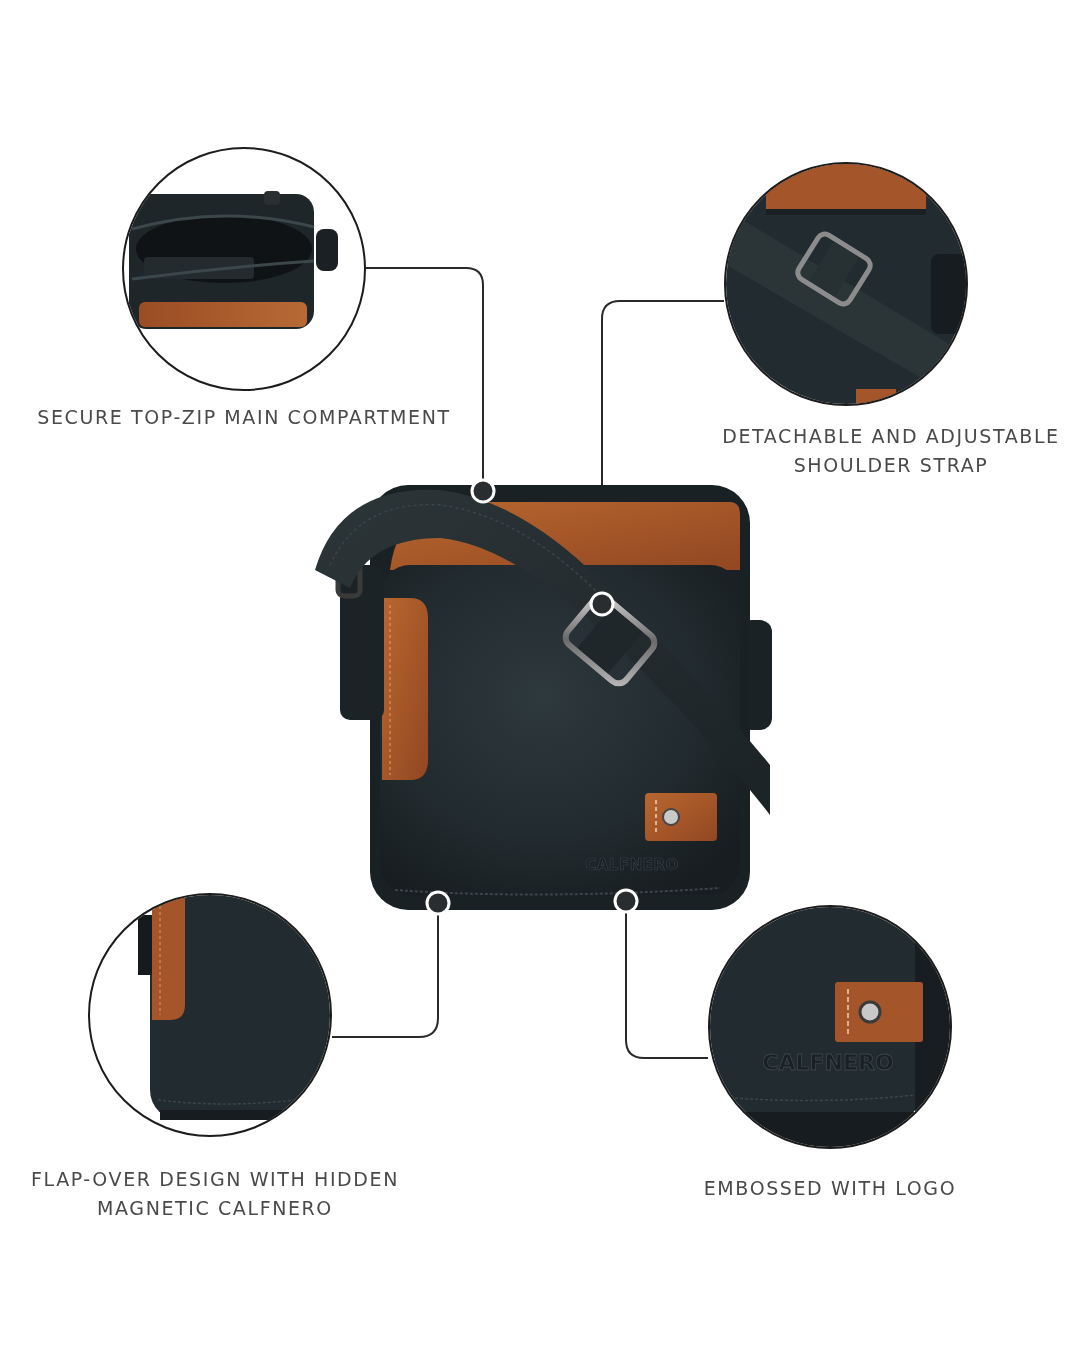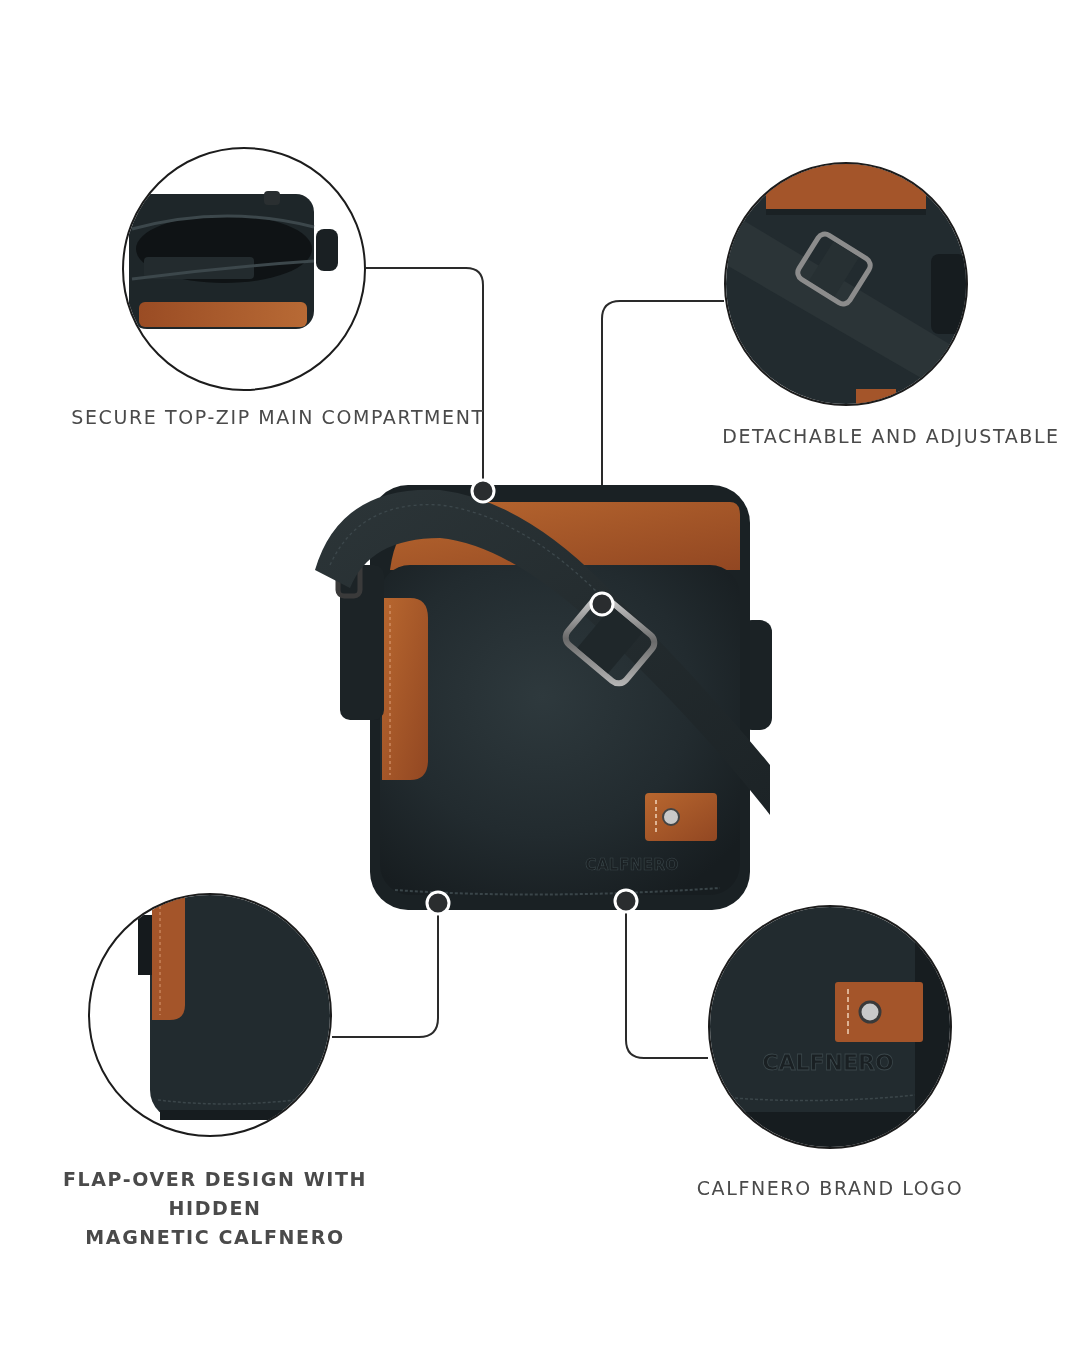--- a/index.html
+++ b/index.html
@@ -158,30 +158,31 @@
       <rect x="205" y="20" width="35" height="200" fill="#171d20"></rect>
       <rect x="0" y="205" width="240" height="35" fill="#161c1f"></rect>
       <rect x="125" y="75" width="88" height="60" rx="3" fill="#a4552a"></rect>
       <path d="M138 82 V128" stroke="#f1d2b8" stroke-width="1.5" stroke-dasharray="5 3"></path>
       <circle cx="160" cy="105" r="10" fill="#c9c9c9" stroke="#3a3a3a" stroke-width="3"></circle>
       <text x="118" y="163" text-anchor="middle" font-family="DejaVu Sans, sans-serif" font-size="22" font-weight="bold" fill="#1a2023" stroke="#3b474b" stroke-width="0.8">CALFNERO</text>
       <path d="M10 190 Q110 198 205 188" stroke="#3b464a" stroke-width="1.5" fill="none" stroke-dasharray="3 2"></path>
     </svg>
   </div>
 
-  <div class="feature-label" style="left:48px;top:403px;width:460px;">
+  <div class="feature-label" style="left:14px;top:403px;width:460px;">
     <div>SECURE TOP-ZIP MAIN COMPARTMENT</div>
   </div>
 
   <div class="feature-label" style="left:706px;top:422px;width:370px;">
     <div>DETACHABLE AND ADJUSTABLE</div>
+    <div>SHOULDER STRAP</div>
   </div>
 
-  <div class="feature-label" style="left:30px;top:1165px;width:370px;font-weight:bold;">
+  <div class="feature-label" style="left:30px;top:1165px;width:370px;">
     <div>FLAP-OVER DESIGN WITH HIDDEN</div>
     <div>MAGNETIC CALFNERO</div>
   </div>
 
   <div class="feature-label" style="left:680px;top:1174px;width:300px;">
-    <div>CALFNERO BRAND LOGO</div>
+    <div>EMBOSSED WITH LOGO</div>
   </div>
 
 </div>
 
 </body></html>

